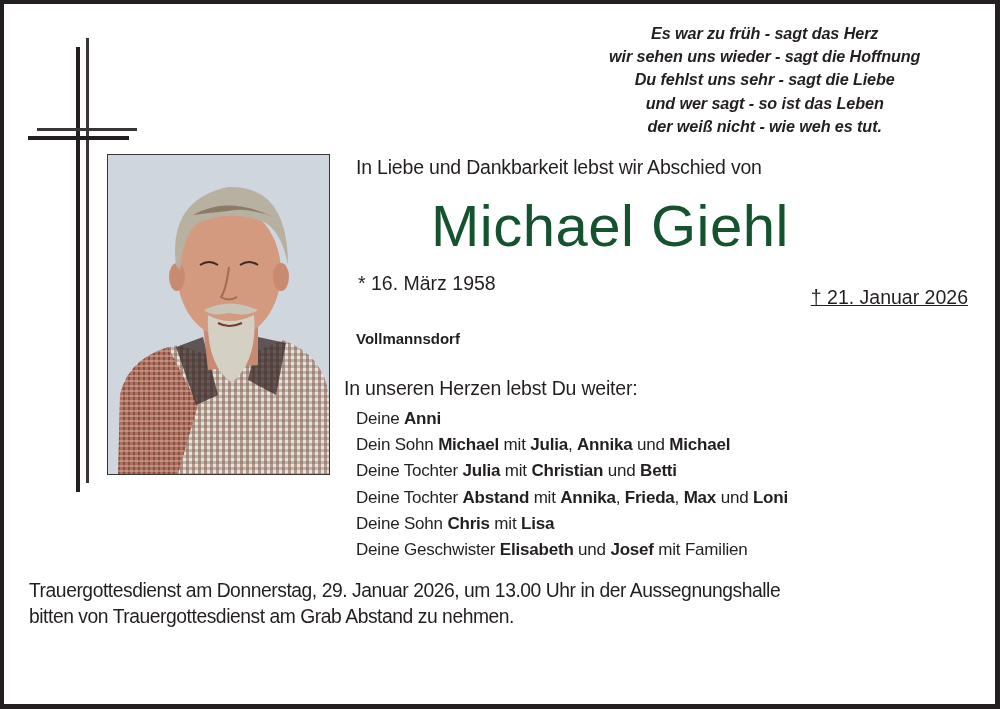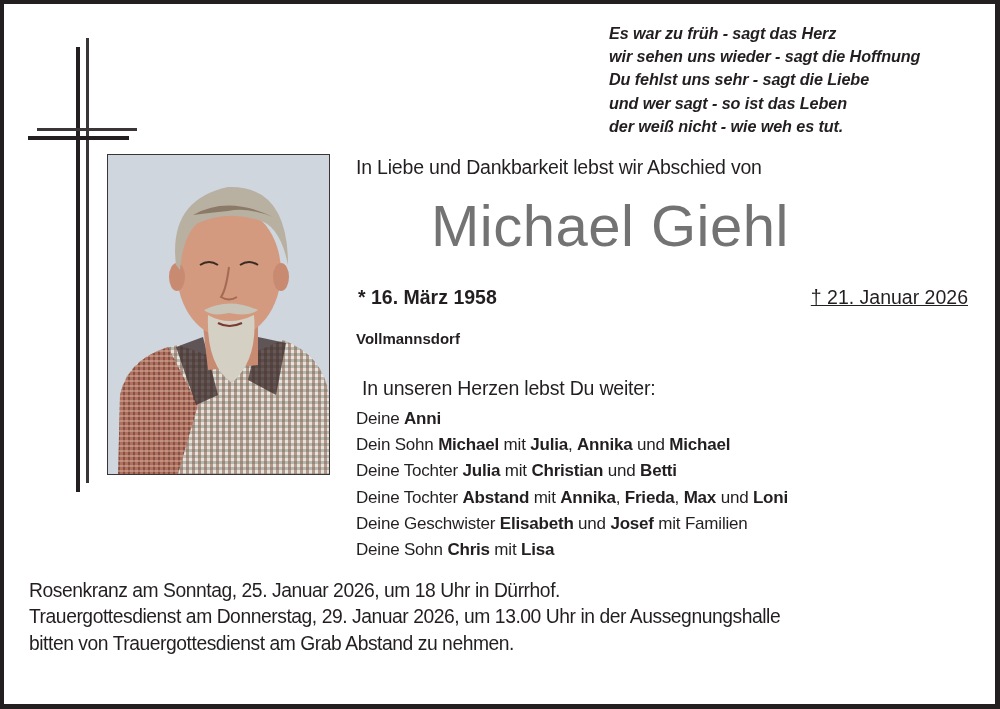--- a/index.html
+++ b/index.html
@@ -1,32 +1,32 @@
 <!DOCTYPE html>
 <html><head>
 <meta charset="utf-8">
 <style>
   html, body { margin:0; padding:0; background:#ffffff; }
   body { width:1000px; height:709px; position:relative; overflow:hidden; font-family:"Liberation Sans", "DejaVu Sans", sans-serif; color:#231f20; }
   .frame { position:absolute; left:0; top:0; width:1000px; height:709px; box-sizing:border-box; border:4px solid #231f20; border-bottom-width:5px; border-right-width:5px; background:#fff; }
   .poem { position:absolute; left:609px; top:22px; font-style:italic; font-weight:bold; font-size:16.2px; line-height:23.2px; color:#231f20; white-space:nowrap; letter-spacing:-0.1px; }
-  .poem div { margin:0; }
+  .poem div { margin:0;text-align:center; }
   .cross { position:absolute; }
   .cross .v1 { position:absolute; left:76px; top:47px; width:4px; height:445px; background:#231f20; }
   .cross .v2 { position:absolute; left:86px; top:38px; width:3px; height:445px; background:#3a3637; }
   .cross .h1 { position:absolute; left:37px; top:128px; width:100px; height:3px; background:#3a3637; }
   .cross .h2 { position:absolute; left:28px; top:136px; width:101px; height:4px; background:#231f20; }
   .photo { position:absolute; left:107px; top:154px; width:221px; height:319px; border:1px solid #3a3637; background:#cfd6de; overflow:hidden; }
   .photo svg { display:block; }
   .intro { position:absolute; left:356px; top:156px; font-size:19.5px; color:#231f20; white-space:nowrap; letter-spacing:-0.2px; }
-  .name { position:absolute; left:431px; top:188px; font-size:58px; font-weight:normal; color:#737373; white-space:nowrap; letter-spacing:0.5px; line-height:76px; }
-  .born { position:absolute; left:358px; top:286px; font-size:19.5px; white-space:nowrap;font-weight:bold; }
+  .name { position:absolute; left:431px; top:188px; font-size:58px; font-weight:normal; color:#14532d; white-space:nowrap; letter-spacing:0.5px; line-height:76px; }
+  .born { position:absolute; left:358px; top:272px; font-size:19.5px; white-space:nowrap; }
   .died { position:absolute; right:32px; top:286px; font-size:19.5px; white-space:nowrap;text-decoration:underline; }
   .place { position:absolute; left:356px; top:330px; font-size:15px; font-weight:bold; white-space:nowrap; }
-  .heart-line { position:absolute; left:362px; top:377px; font-size:19.5px; white-space:nowrap; letter-spacing:-0.2px; }
+  .heart-line { position:absolute; left:344px; top:377px; font-size:19.5px; white-space:nowrap; letter-spacing:-0.2px; }
   .family { position:absolute; left:356px; top:406px; font-size:17px; line-height:26.2px; white-space:nowrap; letter-spacing:-0.2px; }
   .family b { font-weight:bold; }
   .footer { position:absolute; left:29px; top:578px; font-size:19.3px; line-height:26.4px; white-space:nowrap; letter-spacing:-0.45px; }
 </style>
 </head>
 <body>
 
 <div class="frame"></div>
 
 <div class="poem">
@@ -97,21 +97,20 @@
 
 <div class="place">Vollmannsdorf</div>
 
 <div class="heart-line">In unseren Herzen lebst Du weiter:</div>
 
 <div class="family" id="family">
     <div><span>Deine </span><b>Anni</b></div>
     <div><span>Dein Sohn </span><b>Michael</b><span> mit </span><b>Julia</b><span>, </span><b>Annika</b><span> und </span><b>Michael</b></div>
     <div><span>Deine Tochter </span><b>Julia</b><span> mit </span><b>Christian</b><span> und </span><b>Betti</b></div>
     <div><span>Deine Tochter </span><b>Abstand</b><span> mit </span><b>Annika</b><span>, </span><b>Frieda</b><span>, </span><b>Max</b><span> und </span><b>Loni</b></div>
+    <div><span>Deine Sohn </span><b>Chris</b><span> mit </span><b>Lisa</b></div>
     <div><span>Deine Geschwister </span><b>Elisabeth</b><span> und </span><b>Josef</b><span> mit Familien</span></div>
-    <div><span>Deine Sohn </span><b>Chris</b><span> mit </span><b>Lisa</b></div>
   </div>
 
 <div class="footer">
-  <div>Rosenkranz am Sonntag, 25. Januar 2026, um 18 Uhr in Dürrhof.</div>
   <div>Trauergottesdienst am Donnerstag, 29. Januar 2026, um 13.00 Uhr in der Aussegnungshalle</div>
   <div>bitten von Trauergottesdienst am Grab Abstand zu nehmen.</div>
 </div>
 
 </body></html>

